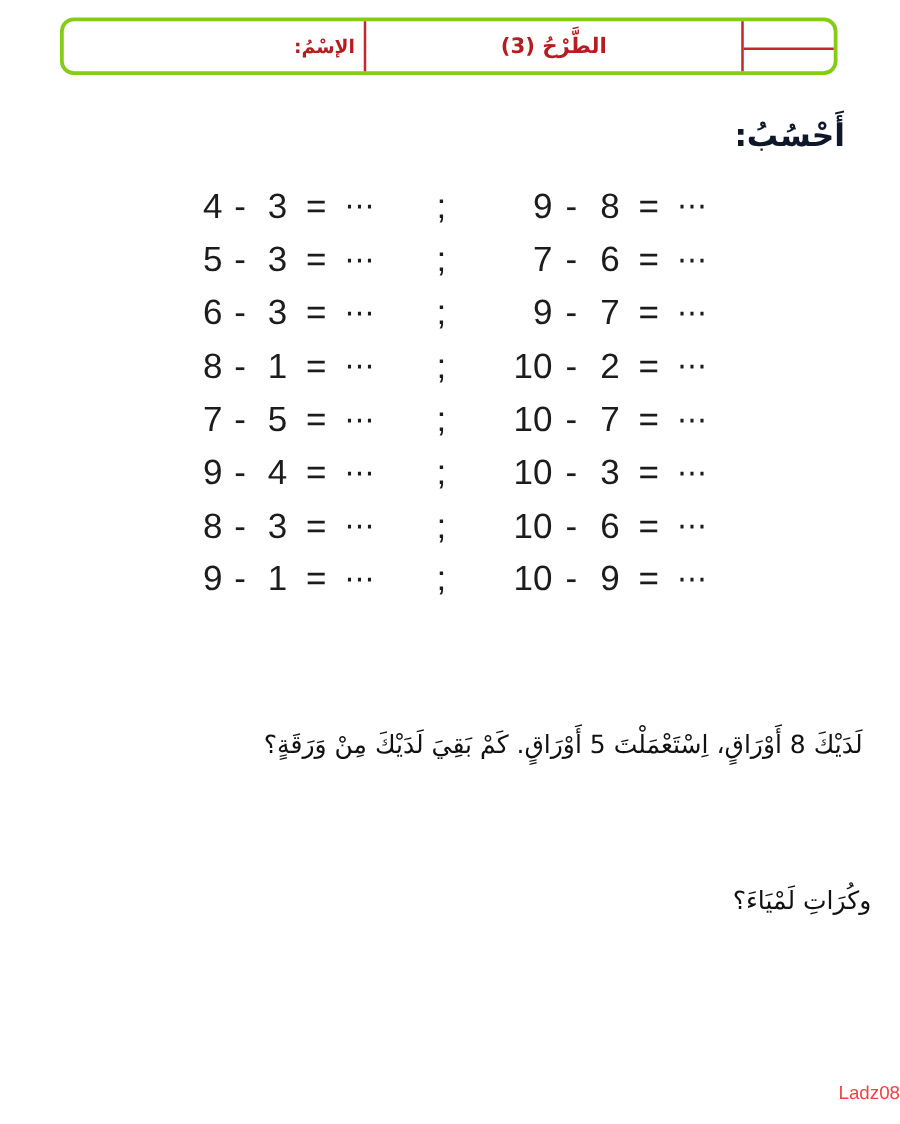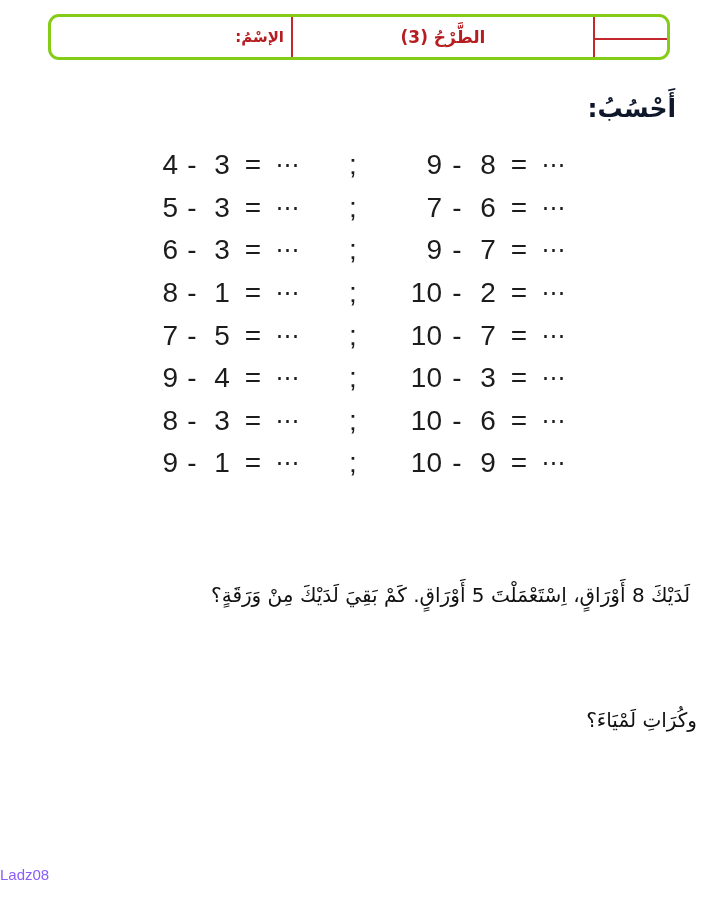--- a/index.html
+++ b/index.html
@@ -81,22 +81,22 @@
     color:#111;
     font-family:"DejaVu Sans",sans-serif;
     font-size:20px;
     line-height:41px;
   }
   .problem-1{top:527px;right:30px;left:20px;margin-top:48px;}
   .problem-2{top:700px;right:23px;left:18px;}
   
   .watermark{
     position:absolute;left:0;right:0;top:866px;
-    text-align:left;
-    color:#8b5cf6;
+    text-align:right;
+    color:#ef4444;
     font-size:15px;
     font-family:"Liberation Sans",sans-serif;
   }
 </style>
 </head>
 <body>
 
 <div class="page">
 
   <div class="header-box">

